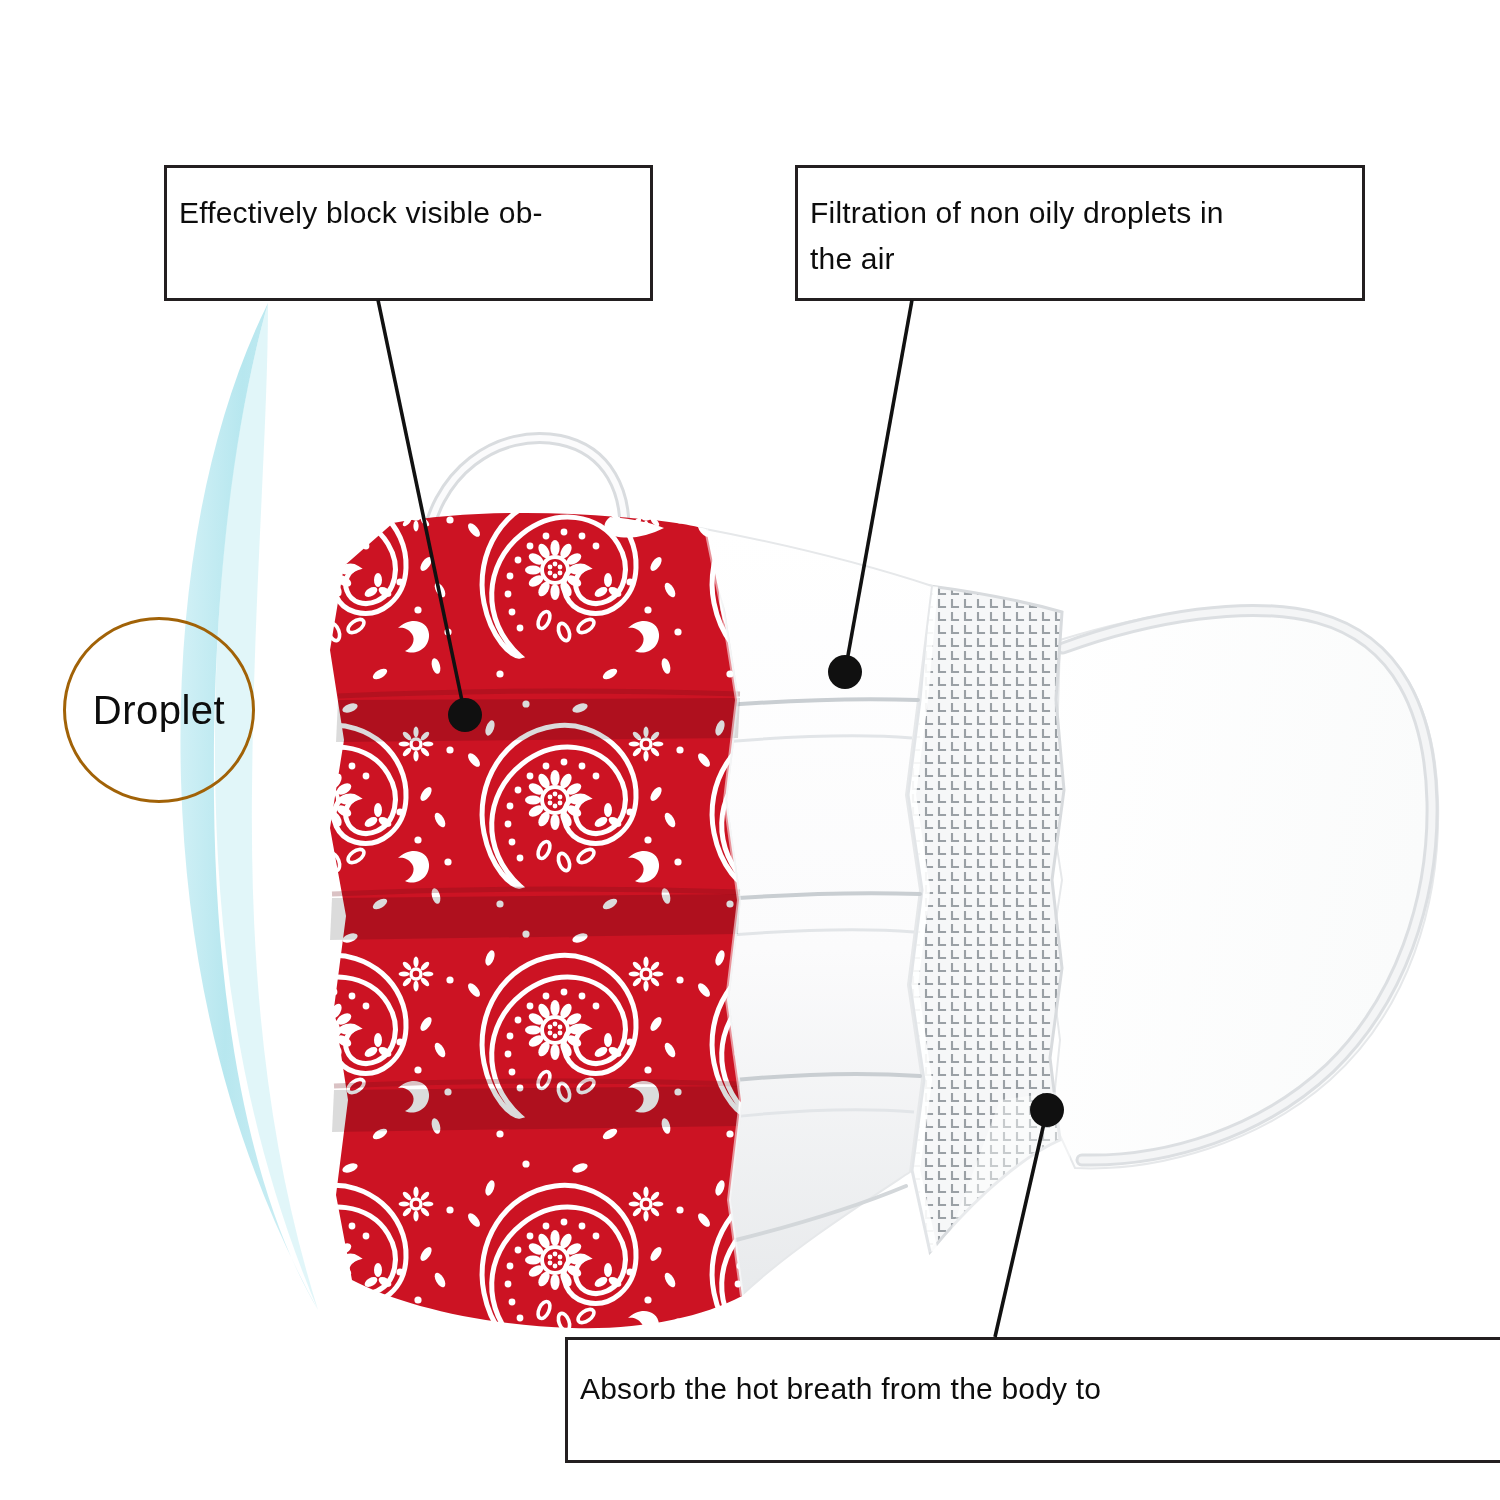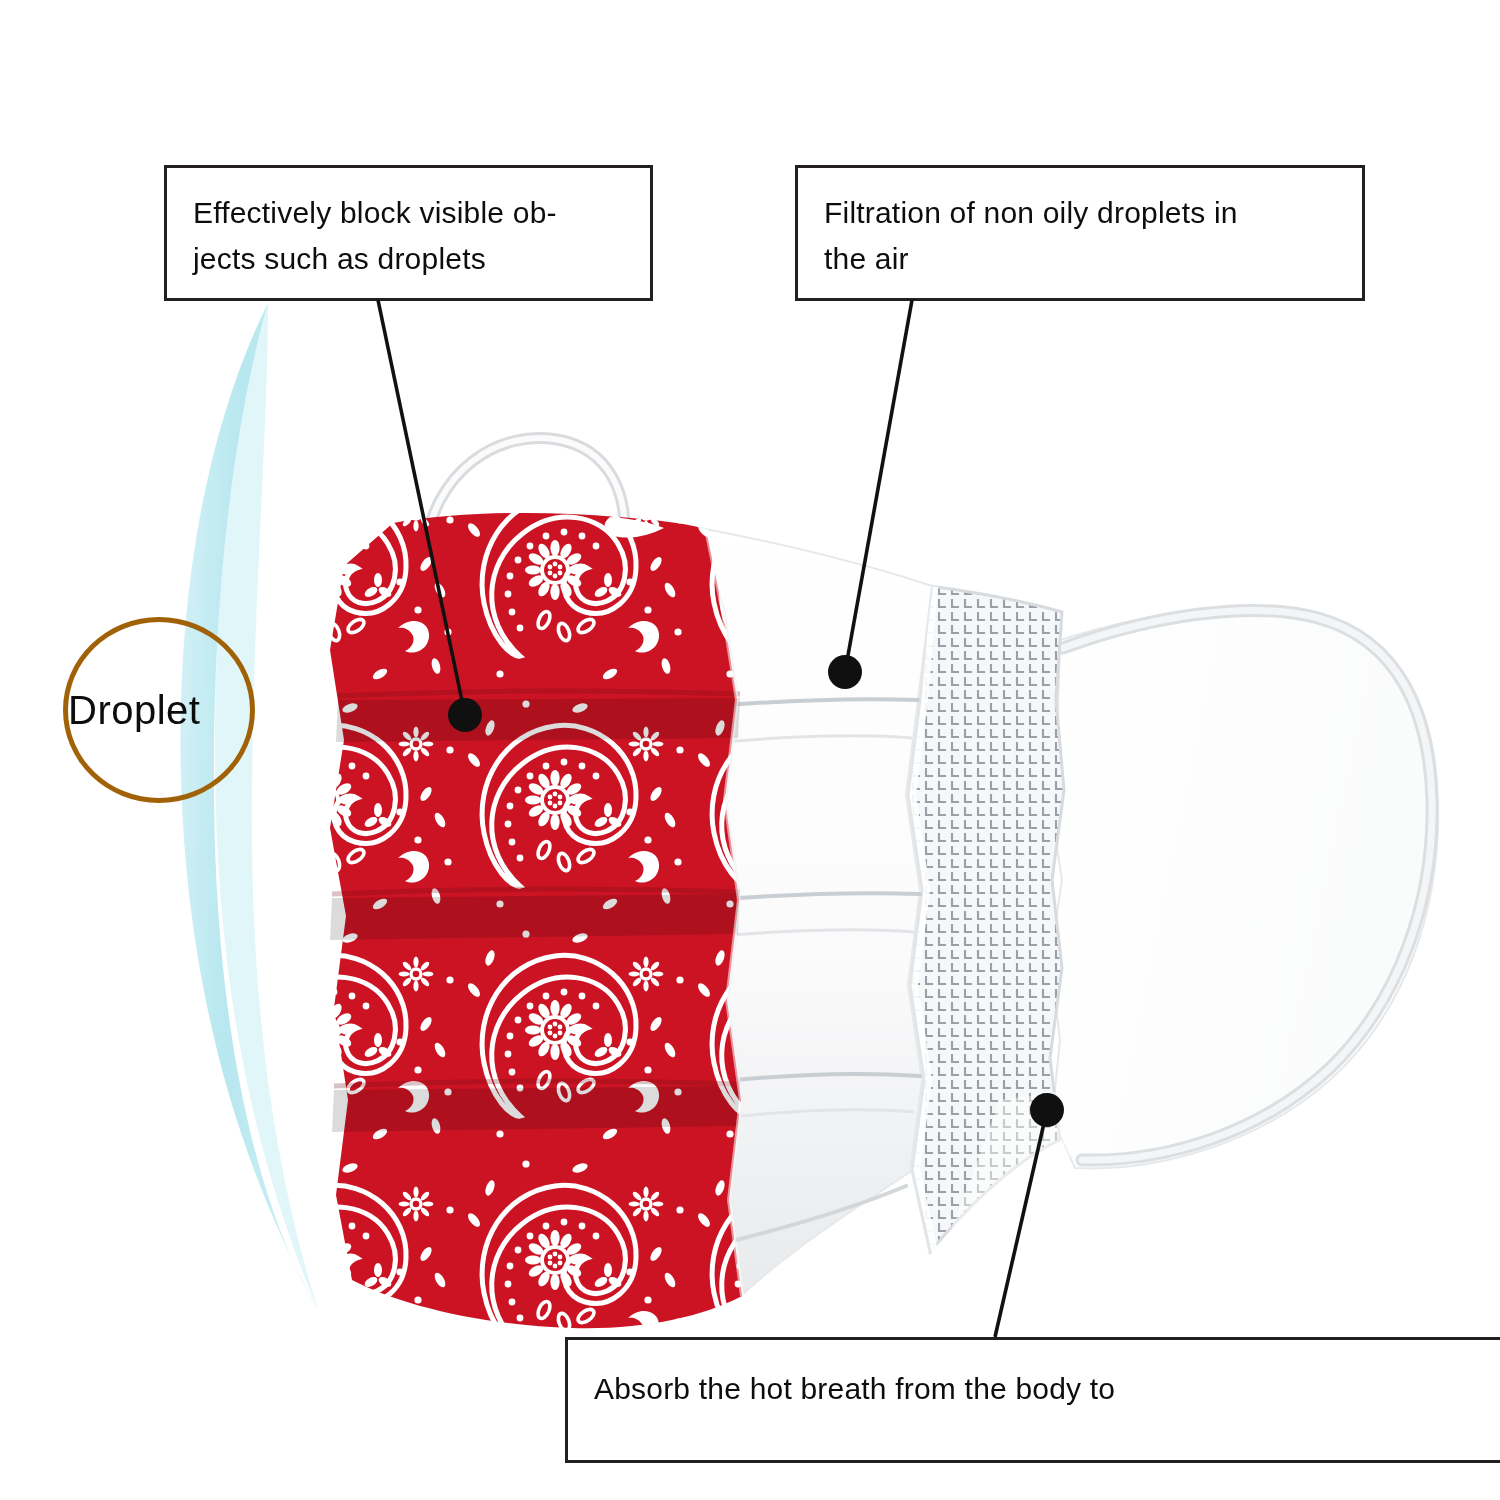--- a/index.html
+++ b/index.html
@@ -9,37 +9,37 @@
     position:relative;overflow:hidden;
   }
   #stage{position:absolute;inset:0;width:1500px;height:1500px;}
 
   
   .callout{
     position:absolute;
     background:#ffffff;
     border:3px solid #231f20;
     box-sizing:border-box;
-    padding:22px 26px 0 26px;
+    padding:22px 26px 0 12px;
     color:#0d0d0d;
     font-size:30px;
     line-height:1.52;
     letter-spacing:0.2px;
     z-index:40;
   }
   #callout-block  {left:164px; top:165px;  width:489px; height:136px;}
   #callout-filter {left:795px; top:165px;  width:570px; height:136px;}
   #callout-absorb {left:565px; top:1337px; width:956px; height:126px; padding-top:26px;}
   .callout .line{display:block;white-space:pre;}
 
   
   #droplet-badge{
     position:absolute;left:63px;top:617px;width:192px;height:186px;
-    border:5px solid #a16207;border-radius:50%;
-    display:flex;align-items:center;justify-content:flex-start;
+    border:3px solid #a16207;border-radius:50%;
+    display:flex;align-items:center;justify-content:center;
     box-sizing:border-box;z-index:35;
   }
   #droplet-badge span{
     font-size:40px;color:#0d0d0d;letter-spacing:0.5px;white-space:nowrap;
   }
 
   
   svg.layer{position:absolute;left:0;top:0;width:1500px;height:1500px;}
   #art{z-index:10;}
   #leaders{z-index:45;}
@@ -279,21 +279,20 @@
 
     <line x1="912" y1="300" x2="845" y2="672" stroke="#111111" stroke-width="3.6"></line>
     <circle cx="845" cy="672" r="17" fill="#101010"></circle>
 
     <line x1="995" y1="1337" x2="1047" y2="1110" stroke="#111111" stroke-width="3.6"></line>
     <circle cx="1047" cy="1110" r="17" fill="#101010"></circle>
   </svg>
 
   <div class="callout" id="callout-block">
     <span class="line">Effectively block visible ob-</span>
-    <span class="line">jects such as droplets</span>
   </div>
 
   <div class="callout" id="callout-filter">
     <span class="line">Filtration of non oily droplets in</span>
     <span class="line">the air</span>
   </div>
 
   <div class="callout" id="callout-absorb">
     <span class="line">Absorb the hot breath from the body to</span>
   </div>

